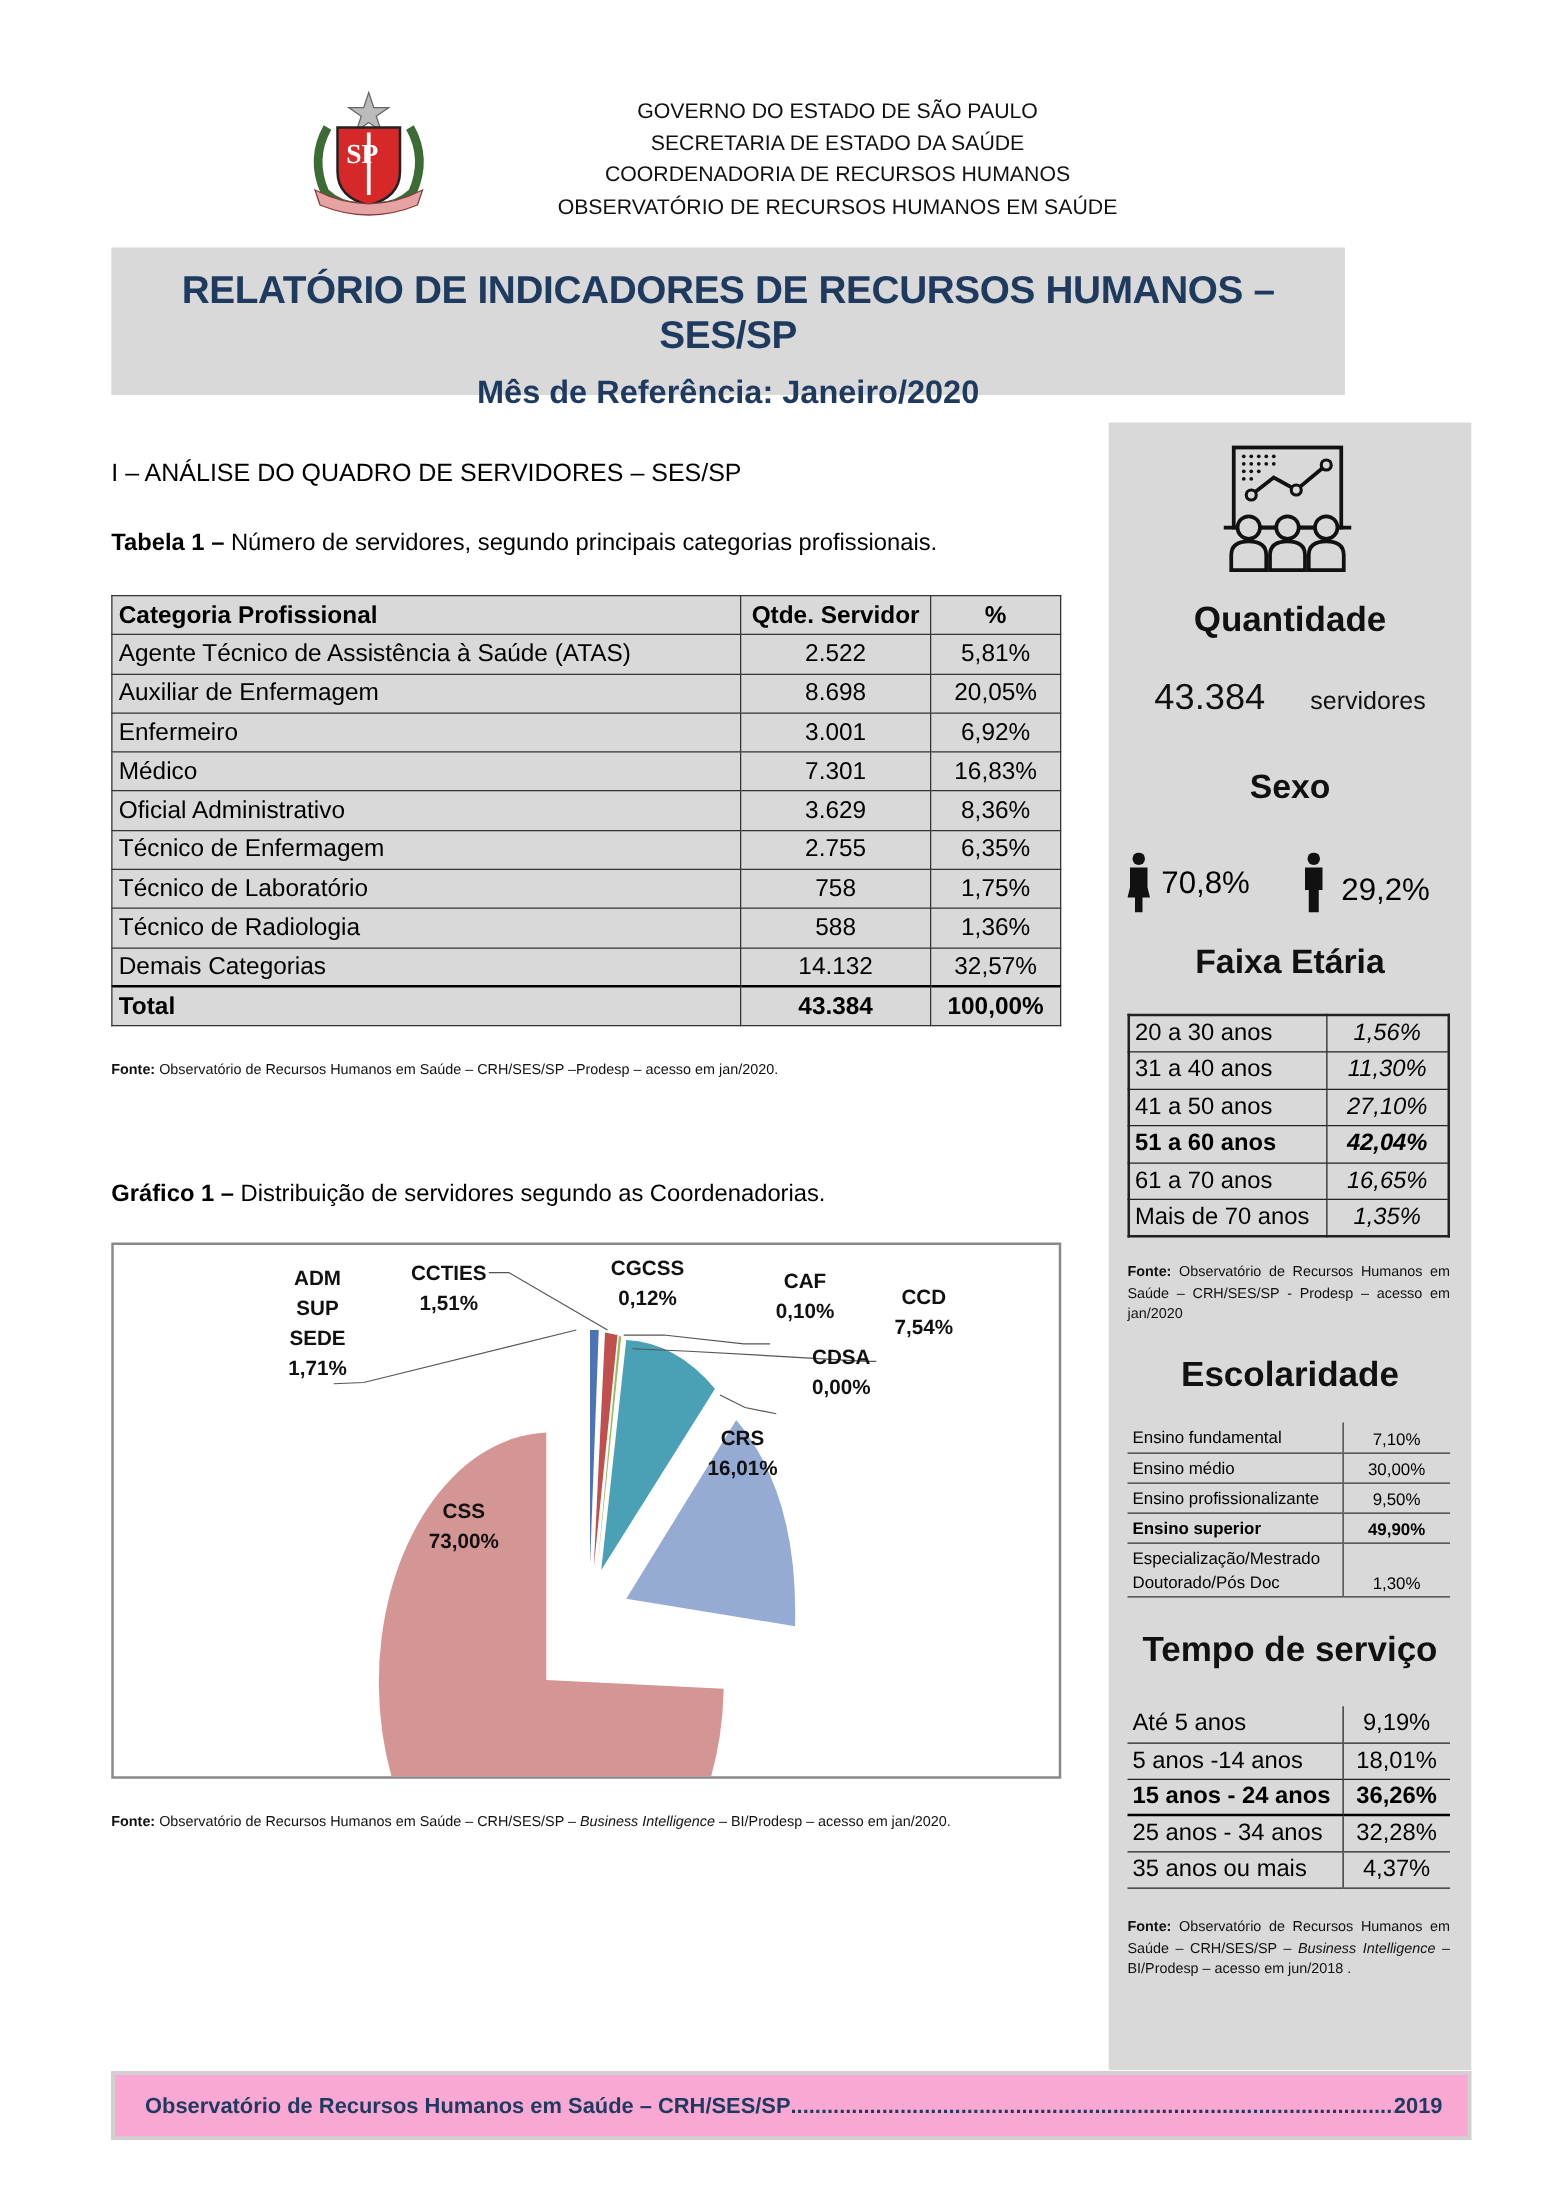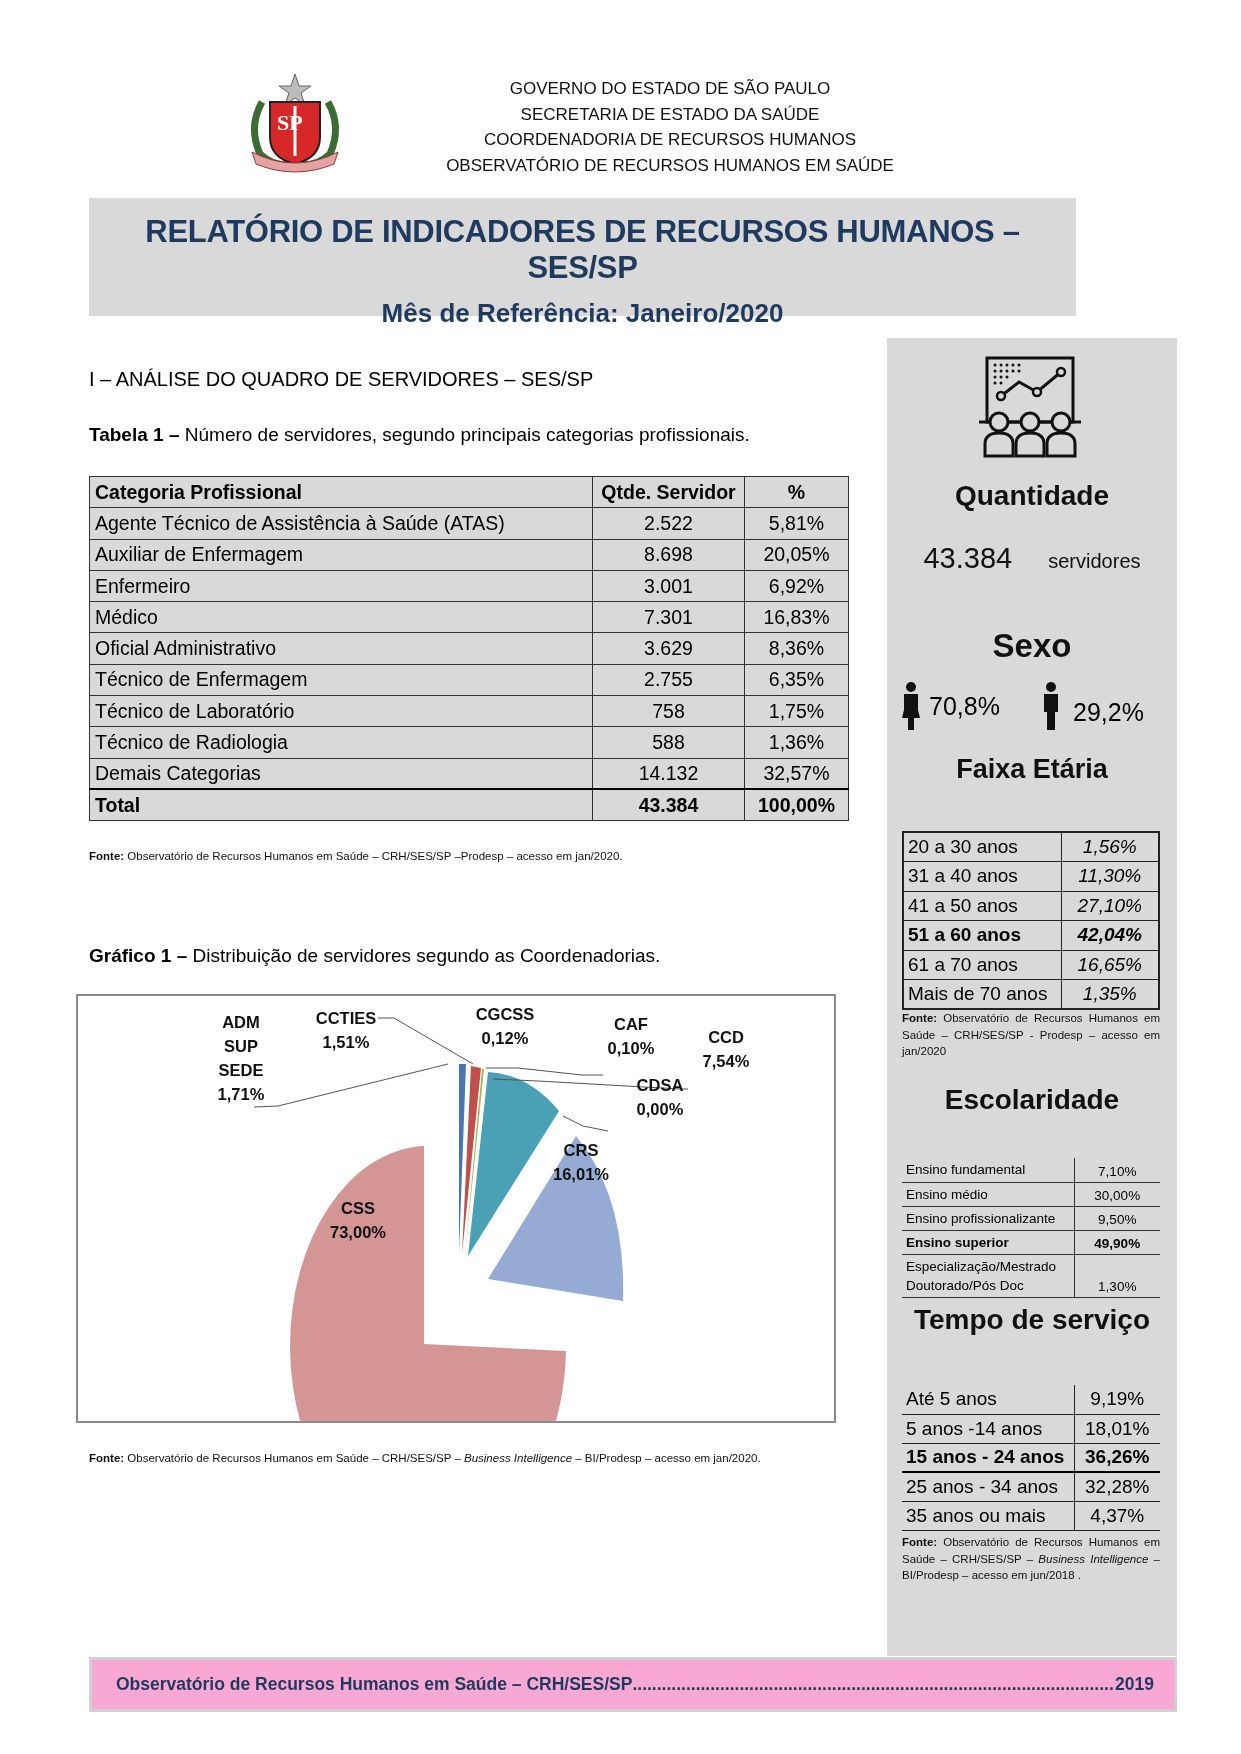--- a/index.html
+++ b/index.html
@@ -18,29 +18,29 @@
   #table1-caption b, #chart-caption b { font-weight: bold; }
   table.t1 { position: absolute; left: 89px; top: 476px; width: 760px; border-collapse: collapse; background: #d9d9d9; font-size: 19.5px; }
   table.t1 td, table.t1 th { border: 1.5px solid #333; height: 31.3px; padding: 0 5px; }
   table.t1 th { font-weight: bold; text-align: left; }
   table.t1 th.c, table.t1 td.c { text-align: center; }
   table.t1 tr.total td { font-weight: bold; border-top: 2px solid #000; }
   .fonte { font-size: 11.5px; color: #111; }
   .fonte b { font-weight: bold; }
   #fonte1 { left: 89px; top: 850px; }
   #chart-caption { left: 89px; top: 945px; font-size: 19px; }
-  #chart-box { left: 76px; top: 994px; width: 760px; height: 429px; border: 2px solid #8a8a8a; background: #fff; }
+  #chart-box { left: 89px; top: 994px; width: 760px; height: 429px; border: 2px solid #8a8a8a; background: #fff; }
   #fonte2 { left: 89px; top: 1452px; }
   
   #right-panel { left: 887px; top: 338px; width: 290px; height: 1318px; background: #d9d9d9; }
   .rp-h { position: absolute; left: 0; width: 290px; text-align: center; font-weight: bold; color: #111; }
   #qty-value { position: absolute; left: 0; width: 290px; text-align: center; top: 204px; font-size: 29px; color: #111; }
   #qty-value span.unit { font-size: 20px; margin-left: 28px; }
   #sex-row { position: absolute; top: 344px; left: 14px; width: 270px; height: 50px; font-size: 25px; }
-  table.rp { position: absolute; border-collapse: collapse; margin-top: 20px; }
+  table.rp { position: absolute; border-collapse: collapse; }
   table.rp.faixa { left: 15px; top: 473px; width: 258px; font-size: 19px; border: 2px solid #222; }
   table.rp.faixa td { border: 1.5px solid #222; height: 29.5px; padding: 0 4px; }
   table.rp.faixa td.c { text-align: center; width: 98px; font-style: italic; }
   table.rp.faixa tr.bold td { font-weight: bold; }
   table.rp.esc { left: 15px; top: 800px; width: 258px; font-size: 13.5px; }
   table.rp.esc td { border-bottom: 1.5px solid #333; height: 24px; padding: 0 4px; }
   table.rp.esc td.c { text-align: center; border-left: 1.5px solid #333; width: 86px; vertical-align: bottom; padding-bottom: 3px; }
   table.rp.esc tr.bold td { font-weight: bold; }
   table.rp.tempo { left: 15px; top: 1027px; width: 258px; font-size: 19px; }
   table.rp.tempo td { border-bottom: 1.5px solid #222; height: 29px; padding: 0 4px; }
@@ -238,21 +238,21 @@
       </g>
     </svg>
   </div>
 
   <div class="rp-h" style="top:142px;font-size:28px;">Quantidade</div>
   <div id="qty-value">
     <span>43.384</span>
     <span class="unit">servidores</span>
   </div>
 
-  <div class="rp-h" style="top:289px;font-size:33px;">Sexo</div>
+  <div class="rp-h" style="top:276px;font-size:27px;">Sexo</div>
   <div id="sex-row">
     <span style="position:absolute;left:0;top:0;">
       <svg width="20" height="48" viewBox="0 0 20 48">
           <circle cx="10" cy="5" r="5" fill="#111"></circle>
           <path d="M3 12 L17 12 L17 28 L19 36 L13 36 L13 48 L7 48 L7 36 L1 36 L3 28 Z" fill="#111"></path>
         </svg>
     </span>
     <span style="position:absolute;left:28px;top:10px;">70,8%</span>
     <span style="position:absolute;left:140px;top:0;">
       <svg width="20" height="48" viewBox="0 0 20 48">

